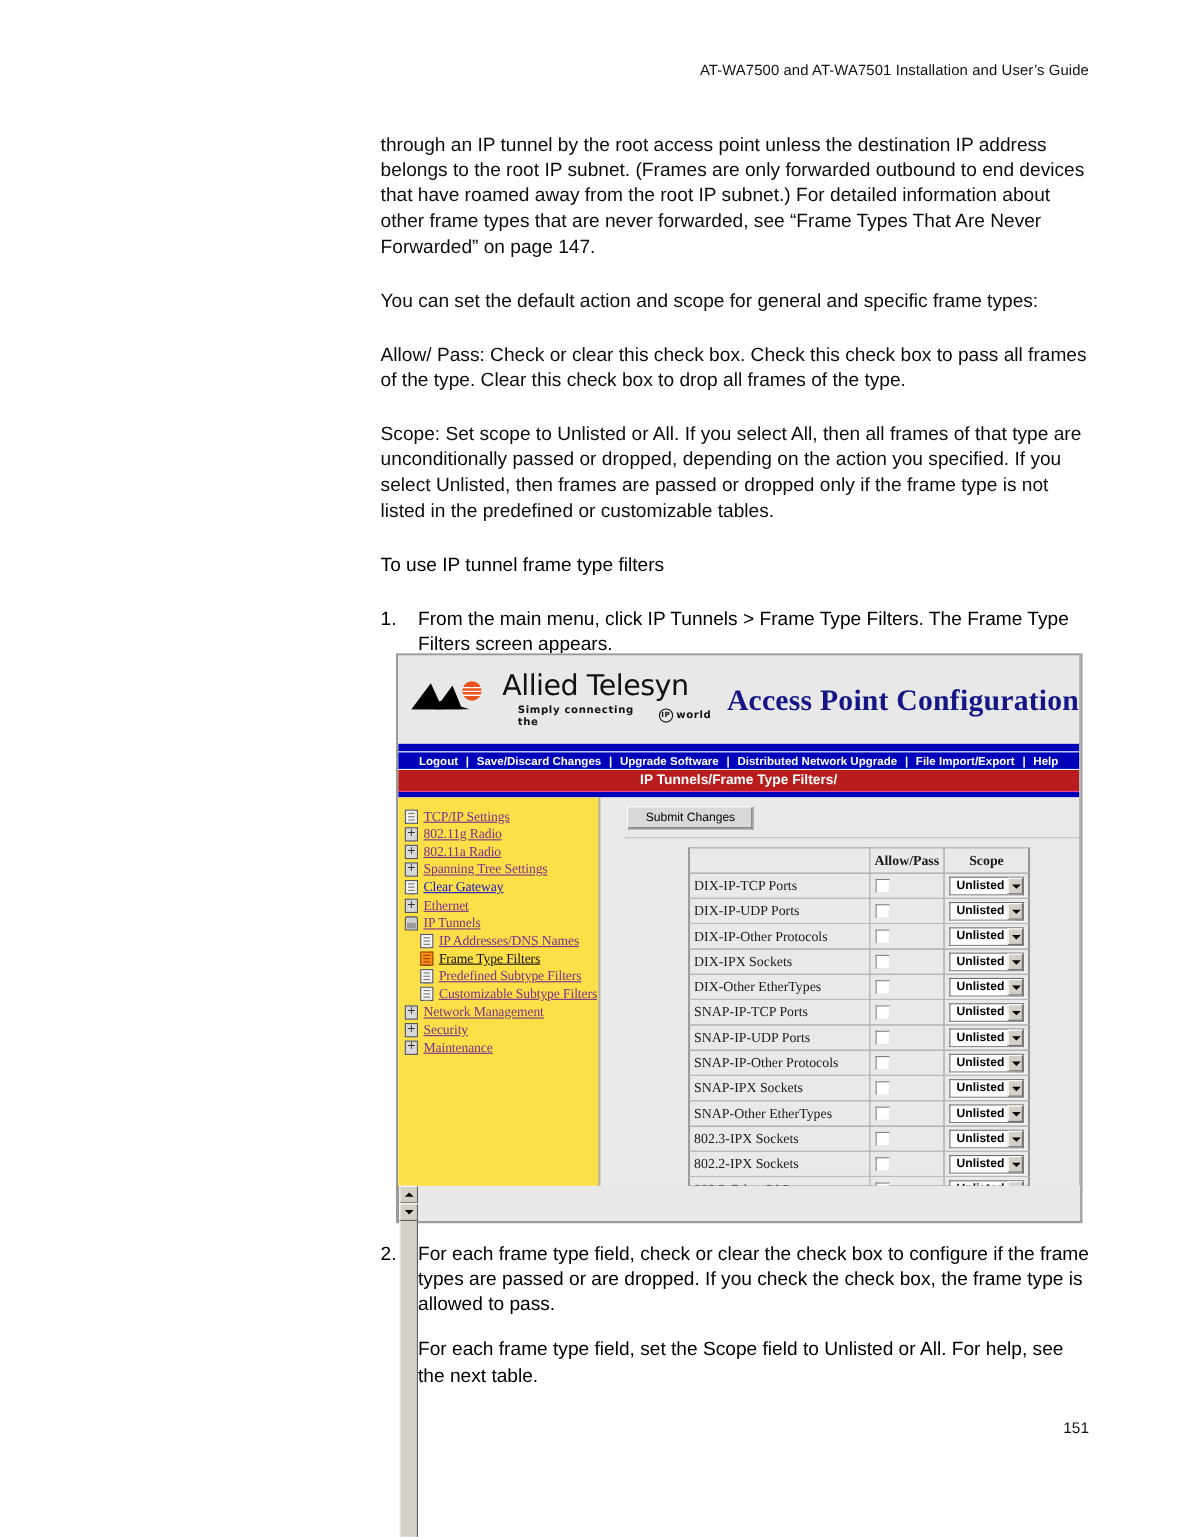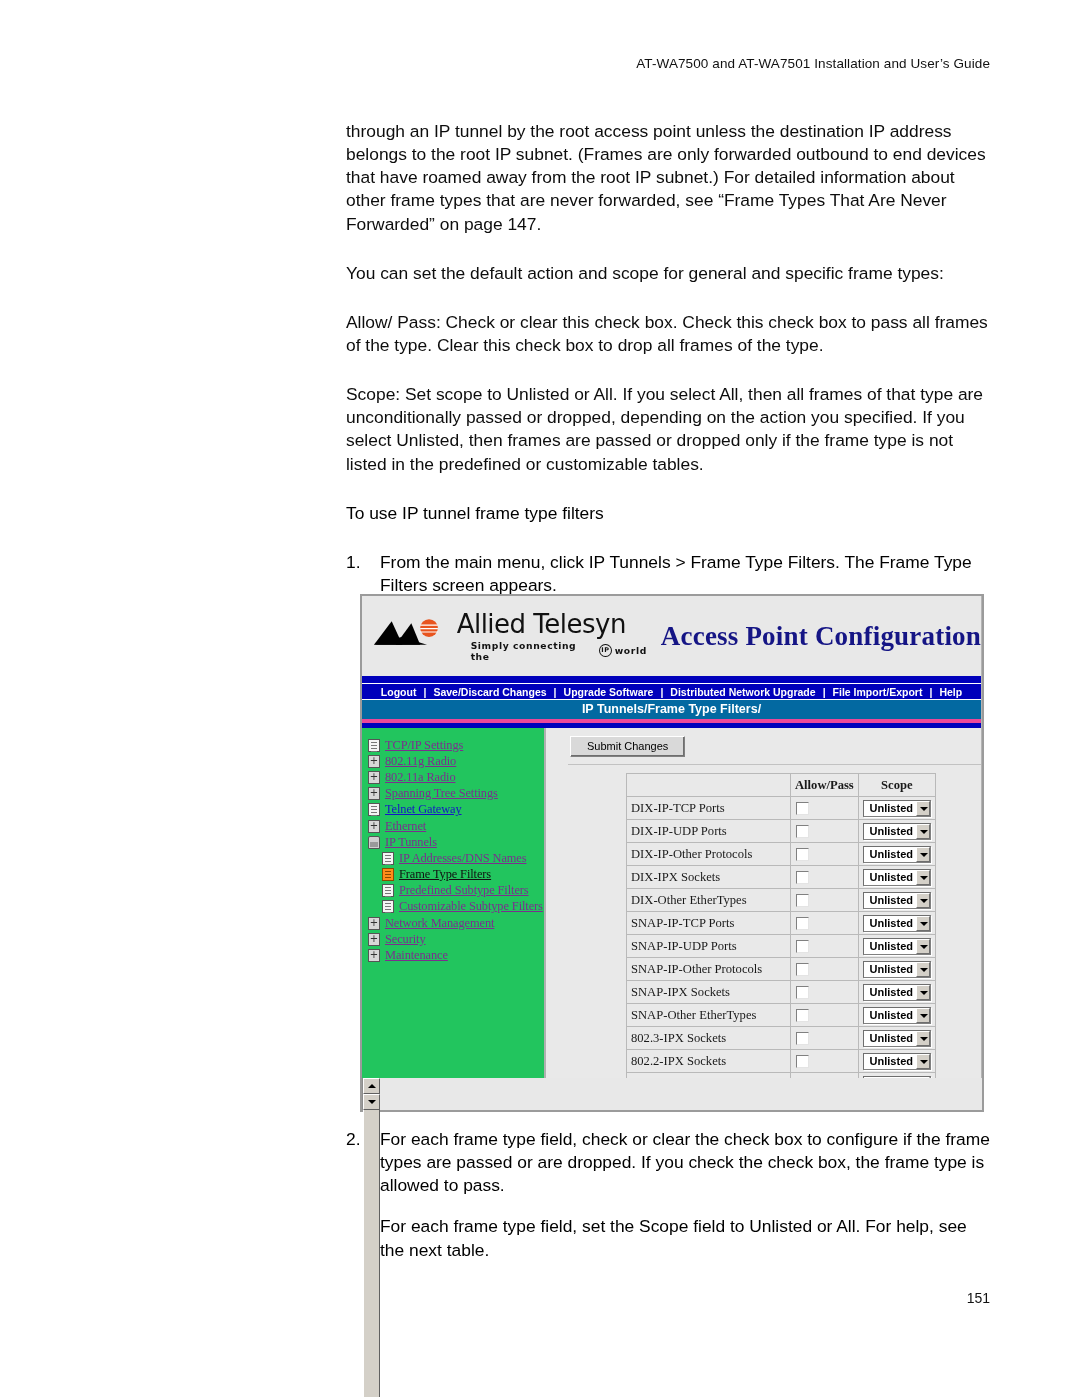--- a/index.html
+++ b/index.html
@@ -157,41 +157,41 @@
     display: flex;
     align-items: center;
     justify-content: center;
     height: 15px;
     border-top: 1px solid #ffffff;
     border-bottom: 1px solid #ffffff;
   }
   .menu-bar .mi { padding: 0 7px; white-space: nowrap; }
   .menu-bar .sep { color: #ffffff; }
   .breadcrumb-bar {
-    background: #0369a1;
+    background: #b91c1c;
     color: #ffffff;
     font-size: 12.5px;
     font-weight: bold;
     text-align: center;
     height: 19px;
     line-height: 19px;
-    border-bottom: 4px solid #ec4899;
+    border-bottom: 1px solid #ec4899;
   }
   .blue-foot { height: 5px; background: #0000bb; }
 
   
   .panes {
     display: flex;
     background: #e9e9e9;
     height: 384px;
   }
   .nav-pane {
     width: 184px;
     flex: 0 0 184px;
-    background: #22c55e;
+    background: #fde047;
     padding: 9px 0 0 6px;
     box-sizing: border-box;
     border-right: 2px solid #b0b0b0;
     position: relative;
   }
   .nav-item {
     display: flex;
     align-items: center;
     height: 16.2px;
     font-family: "Liberation Serif", serif;
@@ -488,21 +488,21 @@
             <div class="nav-item visited">
               <span class="tico folder"></span>
               <span class="lbl">802.11a Radio</span>
             </div>
             <div class="nav-item visited">
               <span class="tico folder"></span>
               <span class="lbl">Spanning Tree Settings</span>
             </div>
             <div class="nav-item unvisited">
               <span class="tico doc"></span>
-              <span class="lbl">Telnet Gateway</span>
+              <span class="lbl">Clear Gateway</span>
             </div>
             <div class="nav-item visited">
               <span class="tico folder"></span>
               <span class="lbl">Ethernet</span>
             </div>
             <div class="nav-item visited">
               <span class="tico folderopen"></span>
               <span class="lbl">IP Tunnels</span>
             </div>
             <div class="nav-item visited indent">

